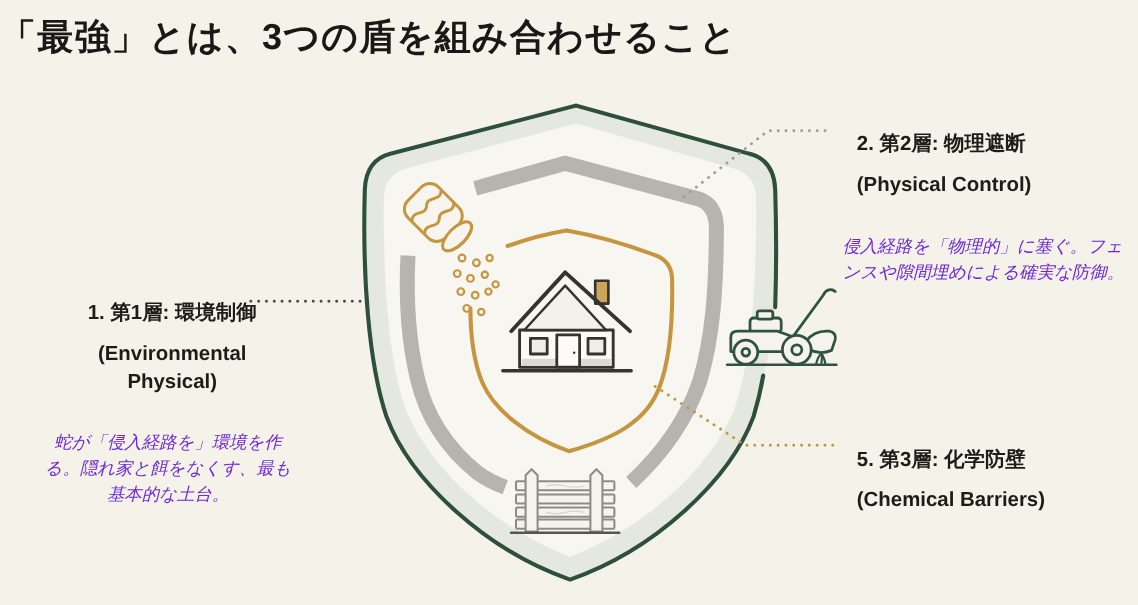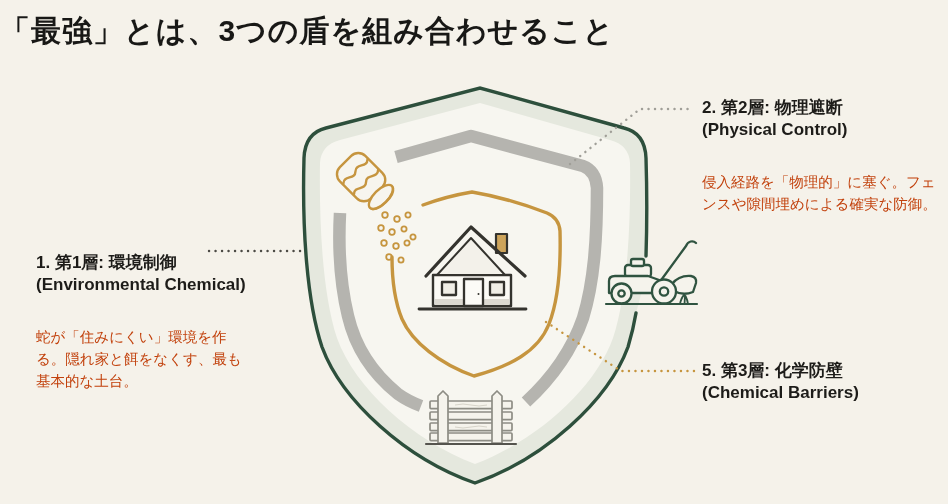--- a/index.html
+++ b/index.html
@@ -8,26 +8,26 @@
     background:#f5f2ea;
     font-family:"Liberation Sans","DejaVu Sans",sans-serif;
   }
   .stage{position:absolute;left:0;top:0;width:948px;height:504px;}
   .title{
     position:absolute;left:0;top:11px;width:948px;text-align:left;
     font-size:30px;font-weight:700;color:#181816;letter-spacing:1px;
   }
   .label{position:absolute;}
   .label .h{
-    font-size:17px;font-weight:700;color:#1d1c19;line-height:1.32;margin:0;
+    font-size:17px;font-weight:700;color:#1d1c19;line-height:1.32;margin:12px;
   }
   .label p{
-    margin:29px 0 0 0;font-size:14.5px;line-height:1.52;color:#c2410c;
+    margin:29px 0 0 0;font-size:14.5px;line-height:1.52;color:#6d28d9;font-style:italic;
   }
-  .label1{left:36px;top:252px;width:215px;}
+  .label1{left:36px;top:238px;width:215px;text-align:center;}
   .label1 p{width:208px;}
   .label2{left:702px;top:97px;width:246px;}
   .label3{left:702px;top:360px;width:246px;}
   svg{position:absolute;left:0;top:0;}
 </style>
 </head>
 <body>
 
 <div class="stage">
 
@@ -118,22 +118,22 @@
       <path stroke="#4c4b45" stroke-dasharray="0.1 6.4" d="M209 251 L304 251"></path>
       <path stroke="#a09f98" stroke-dasharray="0.1 6.4" d="M570 164 L640 109 L692 109"></path>
       <path stroke="#c6953f" stroke-dasharray="0.1 6.4" d="M546 322 L621 371 L695 371"></path>
     </g>
   </svg>
 
   <div class="title">「最強」とは、3つの盾を組み合わせること</div>
 
   <div class="label label1">
     <div class="h">1. 第1層: 環境制御</div>
-    <div class="h">(Environmental Chemical)</div>
-    <p>蛇が「住みにくい」環境を作る。隠れ家と餌をなくす、最も基本的な土台。</p>
+    <div class="h">(Environmental Physical)</div>
+    <p>蛇が「侵入経路を」環境を作る。隠れ家と餌をなくす、最も基本的な土台。</p>
   </div>
 
   <div class="label label2">
     <div class="h">2. 第2層: 物理遮断</div>
     <div class="h">(Physical Control)</div>
     <p>侵入経路を「物理的」に塞ぐ。フェンスや隙間埋めによる確実な防御。</p>
   </div>
 
   <div class="label label3">
     <div class="h">5. 第3層: 化学防壁</div>

